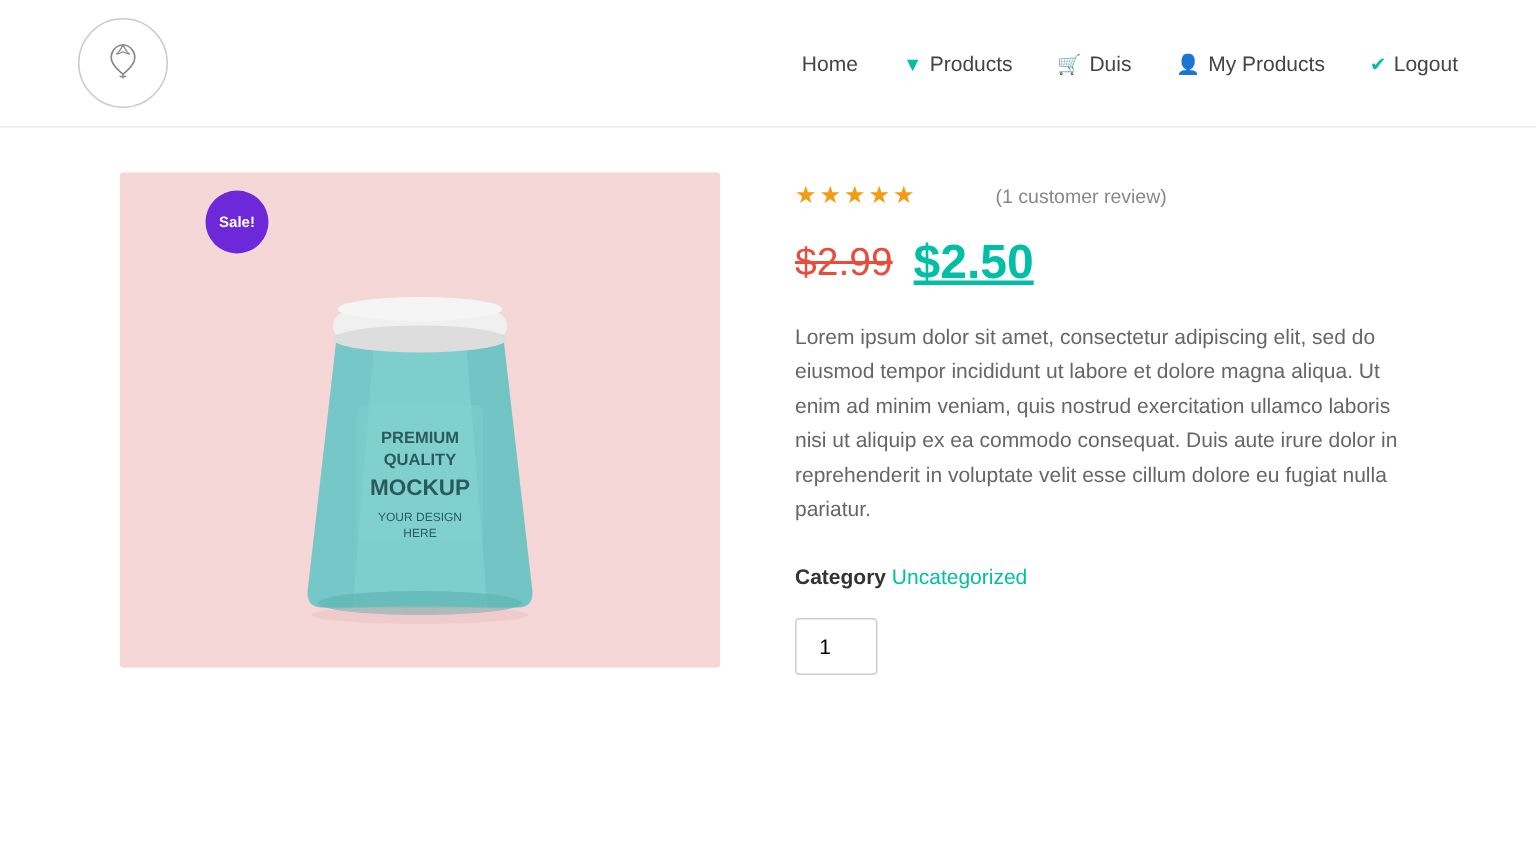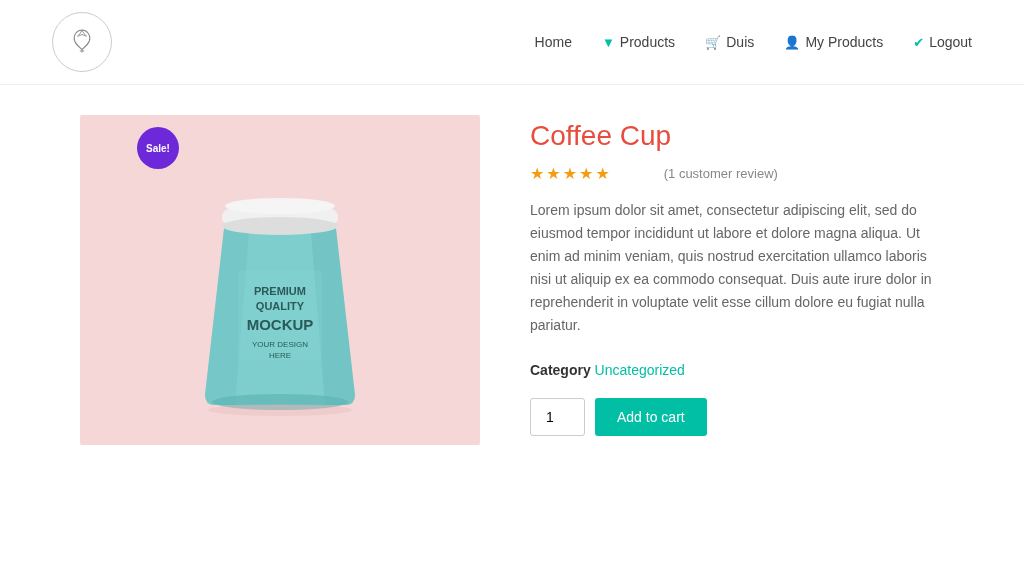--- a/index.html
+++ b/index.html
@@ -219,35 +219,37 @@
         <text x="110" y="190" text-anchor="middle" fill="#2a5a5a" font-size="15" font-weight="bold" font-family="Arial">MOCKUP</text>
         <text x="110" y="207" text-anchor="middle" fill="#2a5a5a" font-size="8" font-family="Arial">YOUR DESIGN</text>
         <text x="110" y="218" text-anchor="middle" fill="#2a5a5a" font-size="8" font-family="Arial">HERE</text>
 
         <ellipse cx="110" cy="270" rx="72" ry="6" fill="#e0b0b0" opacity="0.3"></ellipse>
       </svg>
     </div>
   </div>
 
   <div class="product-details">
-    <h1 class="product-title">Coffee Cup</h1>
 
     <div class="rating-row">
       <span class="stars">★★★★★</span>
       <span class="review-count">(1 customer review)</span>
     </div>
 
+    <div class="price-row">
+      <span class="price-old">$2.99</span>
+      <span class="price-new">$2.50</span>
+    </div>
 
     <p class="description">Lorem ipsum dolor sit amet, consectetur adipiscing elit, sed do eiusmod tempor incididunt ut labore et dolore magna aliqua. Ut enim ad minim veniam, quis nostrud exercitation ullamco laboris nisi ut aliquip ex ea commodo consequat. Duis aute irure dolor in reprehenderit in voluptate velit esse cillum dolore eu fugiat nulla pariatur.</p>
 
     <div class="category-row">
       <span class="category-label">Category</span>
       <span> </span>
       <span class="category-value">Uncategorized</span>
     </div>
 
     <div class="add-to-cart-row">
       <input class="qty-input" type="number" value="1" min="1" style="">
-      <button class="add-to-cart-btn">Add to cart</button>
     </div>
   </div>
 
 </main>
 
 </body></html>

